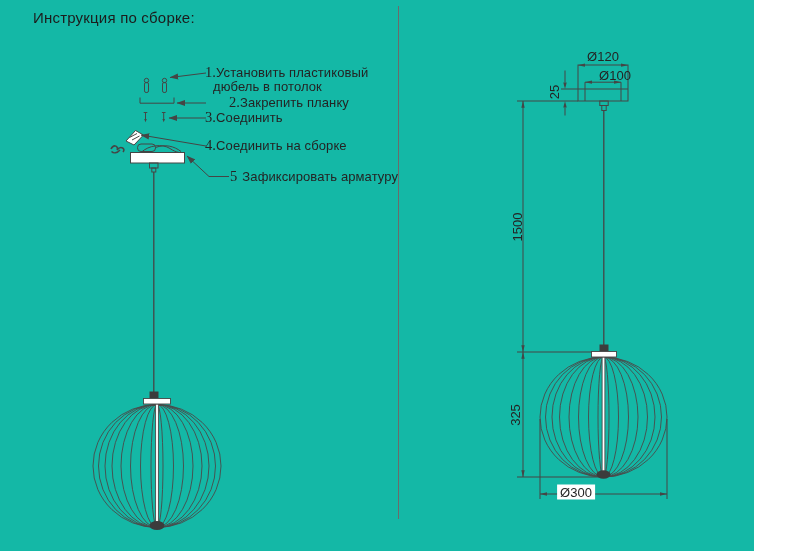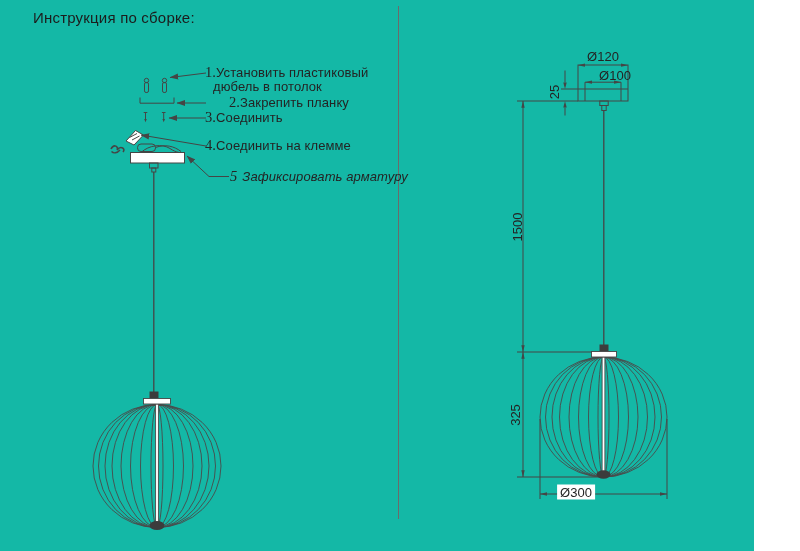--- a/index.html
+++ b/index.html
@@ -155,23 +155,23 @@
   <div class="step s1" style="left:205px;top:65px;">
     <span class="num">1.</span><span>Установить пластиковый дюбель в потолок</span>
   </div>
   <div class="step" style="left:205px;top:95px;margin-left:24px;">
     <span class="num">2.</span><span>Закрепить планку</span>
   </div>
   <div class="step" style="left:205px;top:110px;">
     <span class="num">3.</span><span>Соединить</span>
   </div>
   <div class="step" style="left:205px;top:138px;">
-    <span class="num">4.</span><span>Соединить на клемме</span>
+    <span class="num">4.</span><span>Соединить на сборке</span>
   </div>
-  <div class="step s5" style="left:230px;top:169px;font-style:italic;">
+  <div class="step s5" style="left:230px;top:169px;">
     <span class="num">5</span><span>Зафиксировать арматуру</span>
   </div>
 
   <div class="dim ctr" style="left:603px;top:56px;">Ø120</div>
   <div class="dim ctr" style="left:615px;top:75px;">Ø100</div>
   <div class="dim rot" style="left:554px;top:92px;">25</div>
   <div class="dim rot" style="left:517px;top:227px;">1500</div>
   <div class="dim rot" style="left:515px;top:415px;">325</div>
   <div class="dim ctr mask" style="left:576px;top:492px;">Ø300</div>
 

